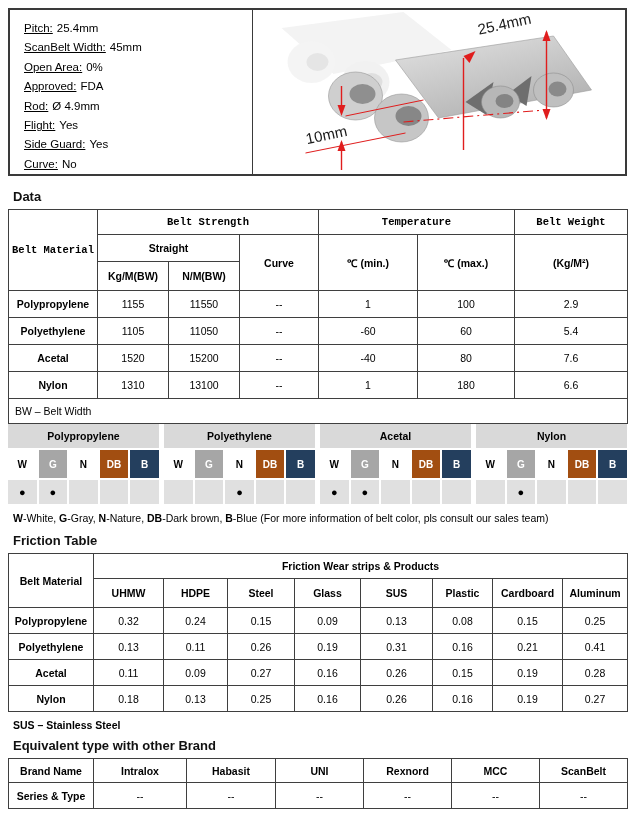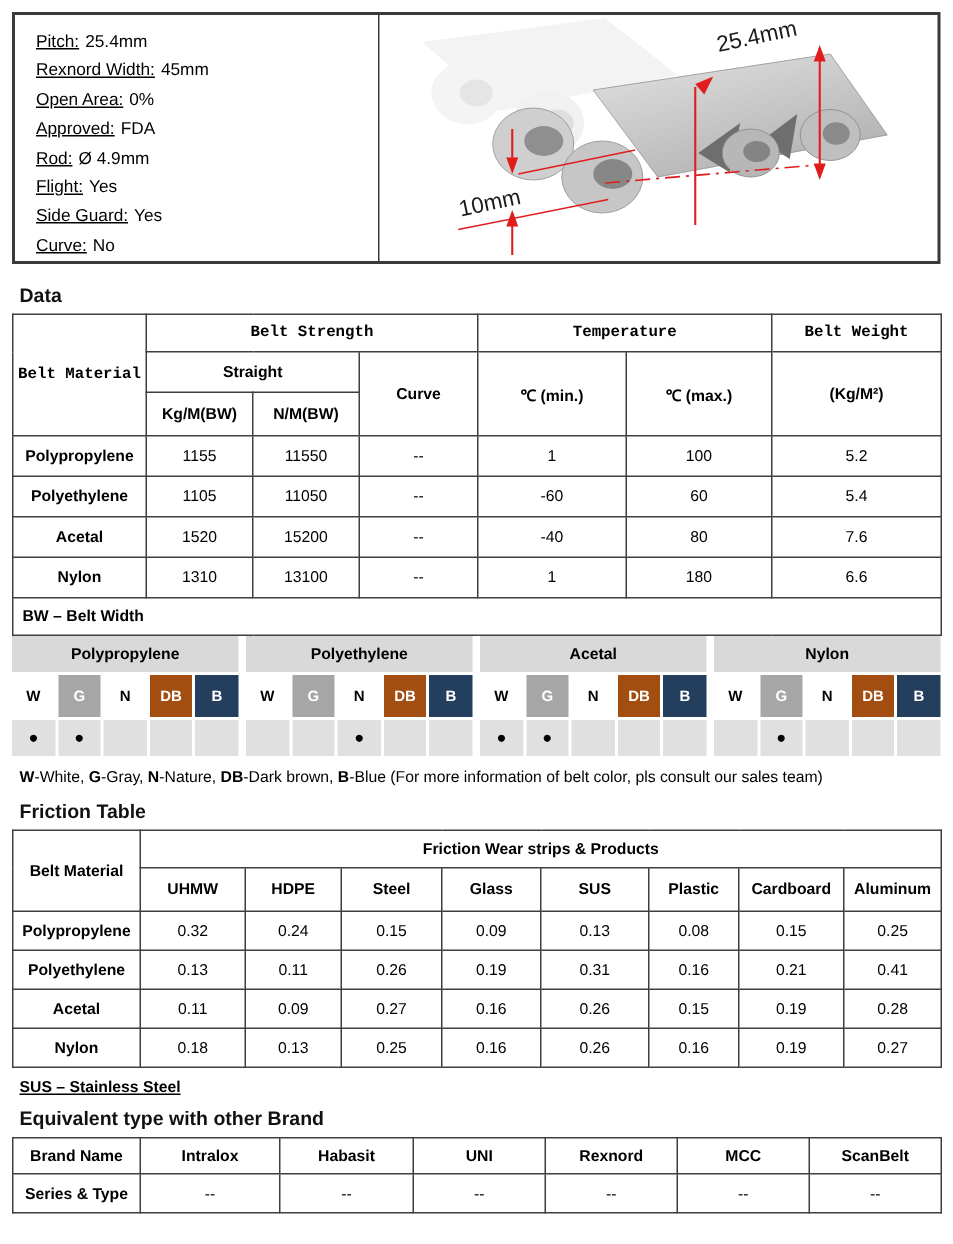--- a/index.html
+++ b/index.html
@@ -32,21 +32,21 @@
   
   table{border-collapse:collapse;width:619px;table-layout:fixed;font-size:10.5px;}
   th,td{border:1px solid #3f3f3f;text-align:center;vertical-align:middle;padding:0;}
   th{font-weight:700;}
   td.mat, td.rowlbl{font-weight:700;}
 
   .data-table tr.hr1 th{height:24px;font-family:Liberation Mono, monospace;}
   .data-table tr.hr2 th{height:26px;}
   .data-table tr.hr3 th{height:28px;}
   .data-table tr.dr td{height:26px;}
-  .data-table td.footnote{height:24px;text-align:left;padding-left:6px;font-weight:700;}
+  .data-table td.footnote{height:24px;text-align:left;padding-left:6px;font-weight:400;}
 
   .friction-table tr.hr1 th{height:24px;}
   .friction-table tr.hr2 th{height:28px;}
   .friction-table tr.dr td{height:25px;}
 
   .brand-table tr.hr th{height:23px;}
   .brand-table tr.dr td{height:25px;}
 
   
   .color-table{display:flex;gap:5px;width:619px;margin-bottom:8px;}
@@ -62,31 +62,31 @@
   .cdb{background:#a24e11;color:#fff;}
   .cb{background:#243f5e;color:#fff;}
   .dot{flex:1;height:24px;background:#e0e0e0;display:flex;align-items:center;justify-content:center;
     font-size:11px;color:#000;}
 
   .color-legend{font-size:10.5px;margin:0 0 0 5px;line-height:13px;}
   .color-legend b{font-weight:700;}
 
   .note{font-size:10.5px;font-weight:700;margin:7px 0 0 5px;line-height:13px;}
   .friction-table{margin-bottom:0;}
-  .sus-note{margin:7px 0 6px 5px;text-decoration:underline;}
+  .sus-note{margin:7px 0 6px 5px;}
 </style>
 </head>
 <body>
 
 <div class="page">
 
   <div class="spec-box">
     <div class="spec-list">
       <div class="spec-item"><span class="lbl">Pitch:</span><span>25.4mm</span></div>
-      <div class="spec-item"><span class="lbl">Rexnord Width:</span><span>45mm</span></div>
+      <div class="spec-item"><span class="lbl">ScanBelt Width:</span><span>45mm</span></div>
       <div class="spec-item"><span class="lbl">Open Area:</span><span>0%</span></div>
       <div class="spec-item"><span class="lbl">Approved:</span><span>FDA</span></div>
       <div class="spec-item"><span class="lbl">Rod:</span><span>Ø 4.9mm</span></div>
       <div class="spec-item"><span class="lbl">Flight:</span><span>Yes</span></div>
       <div class="spec-item"><span class="lbl">Side Guard:</span><span>Yes</span></div>
       <div class="spec-item"><span class="lbl">Curve:</span><span>No</span></div>
     </div>
 
     <div class="spec-image">
       <svg viewBox="0 0 371 164" preserveAspectRatio="xMidYMid meet">
@@ -169,21 +169,21 @@
       <th>Kg/M(BW)</th>
       <th>N/M(BW)</th>
     </tr>
     <tr class="dr">
       <td class="mat">Polypropylene</td>
       <td>1155</td>
       <td>11550</td>
       <td>--</td>
       <td>1</td>
       <td>100</td>
-      <td>5.2</td>
+      <td>2.9</td>
     </tr>
     <tr class="dr">
       <td class="mat">Polyethylene</td>
       <td>1105</td>
       <td>11050</td>
       <td>--</td>
       <td>-60</td>
       <td>60</td>
       <td>5.4</td>
     </tr>

